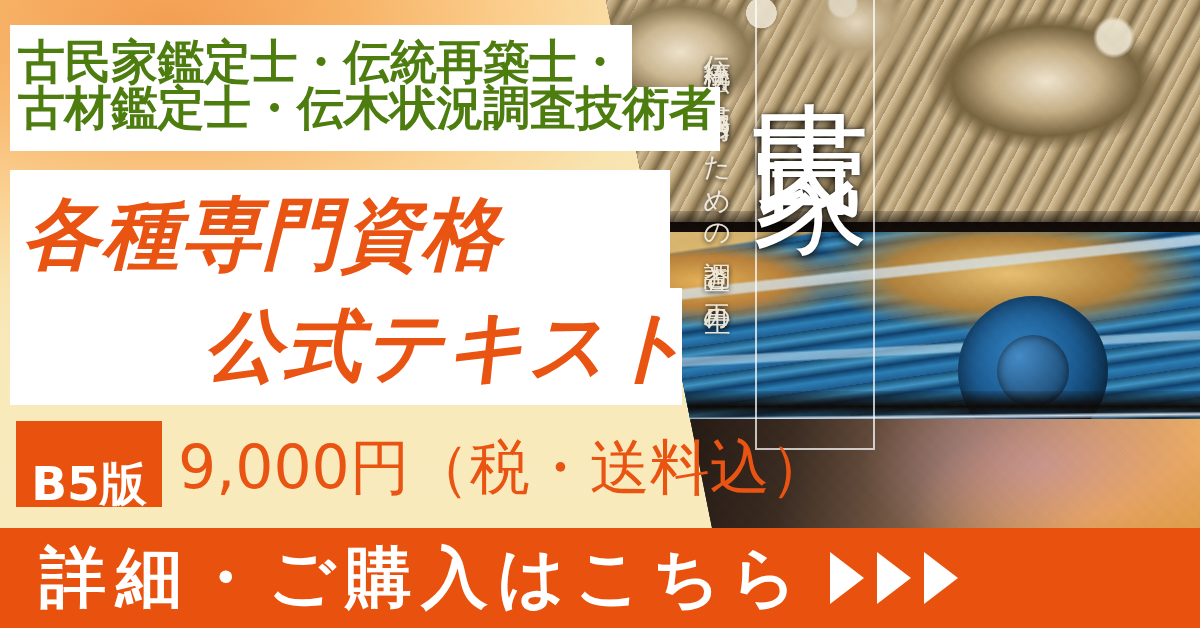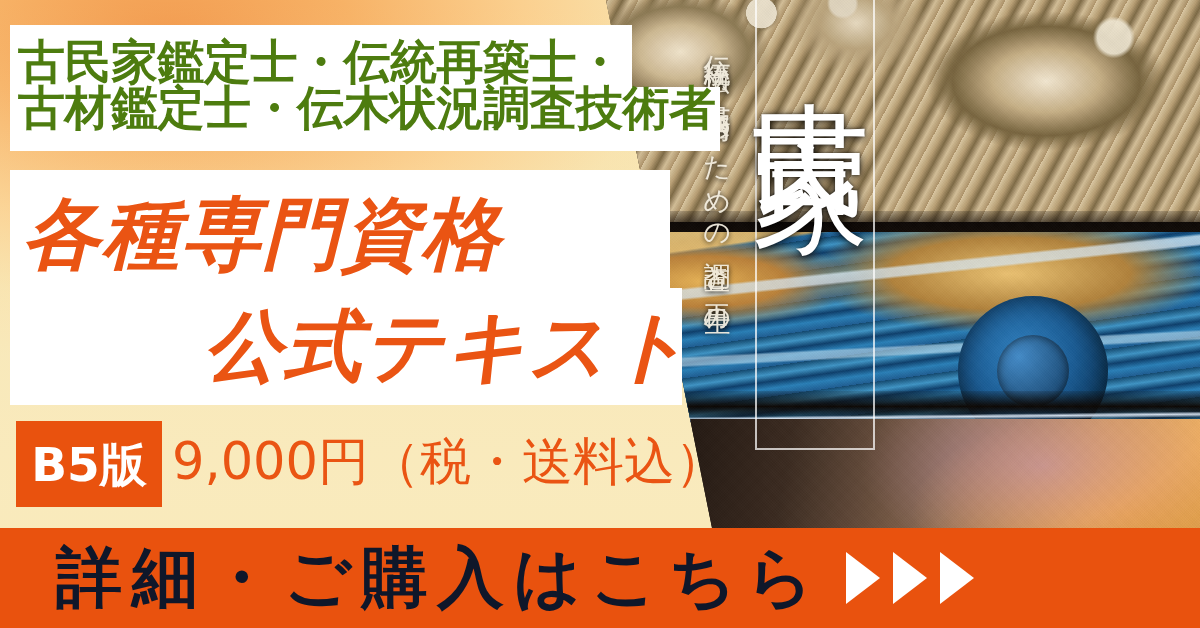--- a/index.html
+++ b/index.html
@@ -170,43 +170,43 @@
     font-style:italic;
   }
   .maintitle-1 { left:22px;  top:183px; }
   .maintitle-2 { left:180px; top:295px;margin-left:24px; }
 
   
   .badge-b5 {
     position:absolute; left:16px; top:421px;
     width:146px; height:86px;
     background:#e9520e;
-    display:flex; align-items:center; justify-content:center;
+    display:flex; align-items:flex-end; justify-content:center;
   }
   .badge-b5 span {
     font-size:47px; font-weight:700; color:#ffffff; letter-spacing:0px;
     font-family:"DejaVu Sans","Liberation Sans", sans-serif;
     line-height:1;
   }
   .price {
-    position:absolute; left:172px; top:428px;
-    font-size:51px; font-weight:400; color:#ea5413;
+    position:absolute; left:178px; top:428px;
+    font-size:60px; font-weight:400; color:#ea5413;
     letter-spacing:0px; white-space:nowrap;
     font-family:"DejaVu Sans","Liberation Sans", sans-serif;
   }
 
   
   .cta {
     position:absolute; left:0; top:528px; width:1200px; height:100px;
     background:#e9520e;
     display:flex; align-items:center;
   }
   .cta-text {
-    margin-left:56px;
-    font-size:66px; font-weight:700; color:#0f172a;
+    margin-left:40px;
+    font-size:66px; font-weight:700; color:#ffffff;
     letter-spacing:10px; white-space:nowrap;
     font-family:"DejaVu Sans","Liberation Sans", sans-serif;
   }
   .cta-arrows {
     margin-left:22px; display:flex; gap:13px; align-items:center;
   }
   .arrow {
     width:0; height:0;
     border-top:26px solid transparent;
     border-bottom:26px solid transparent;

